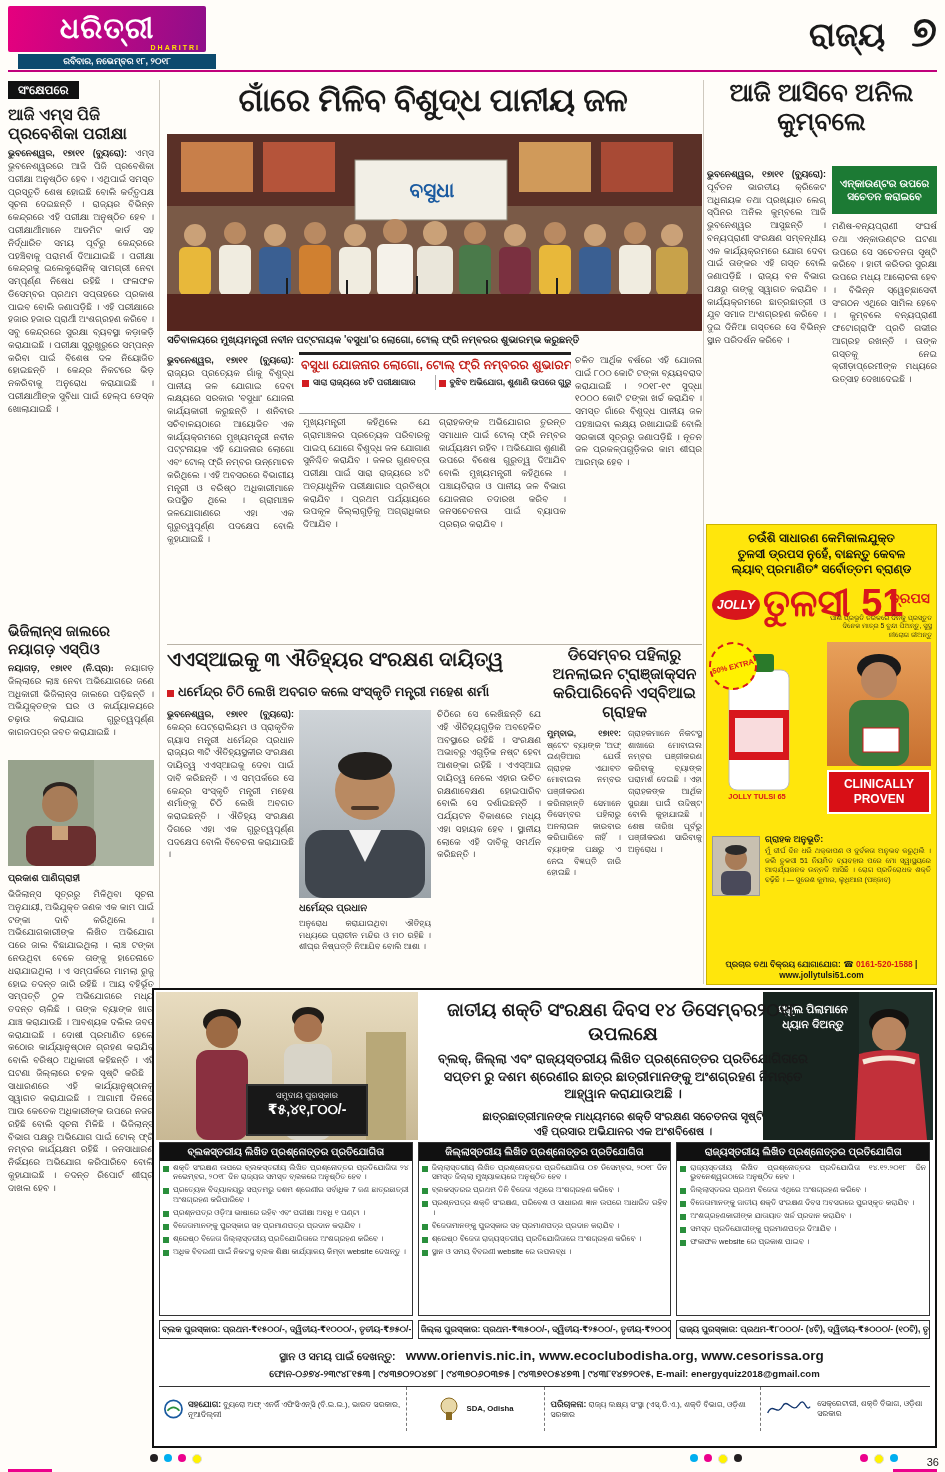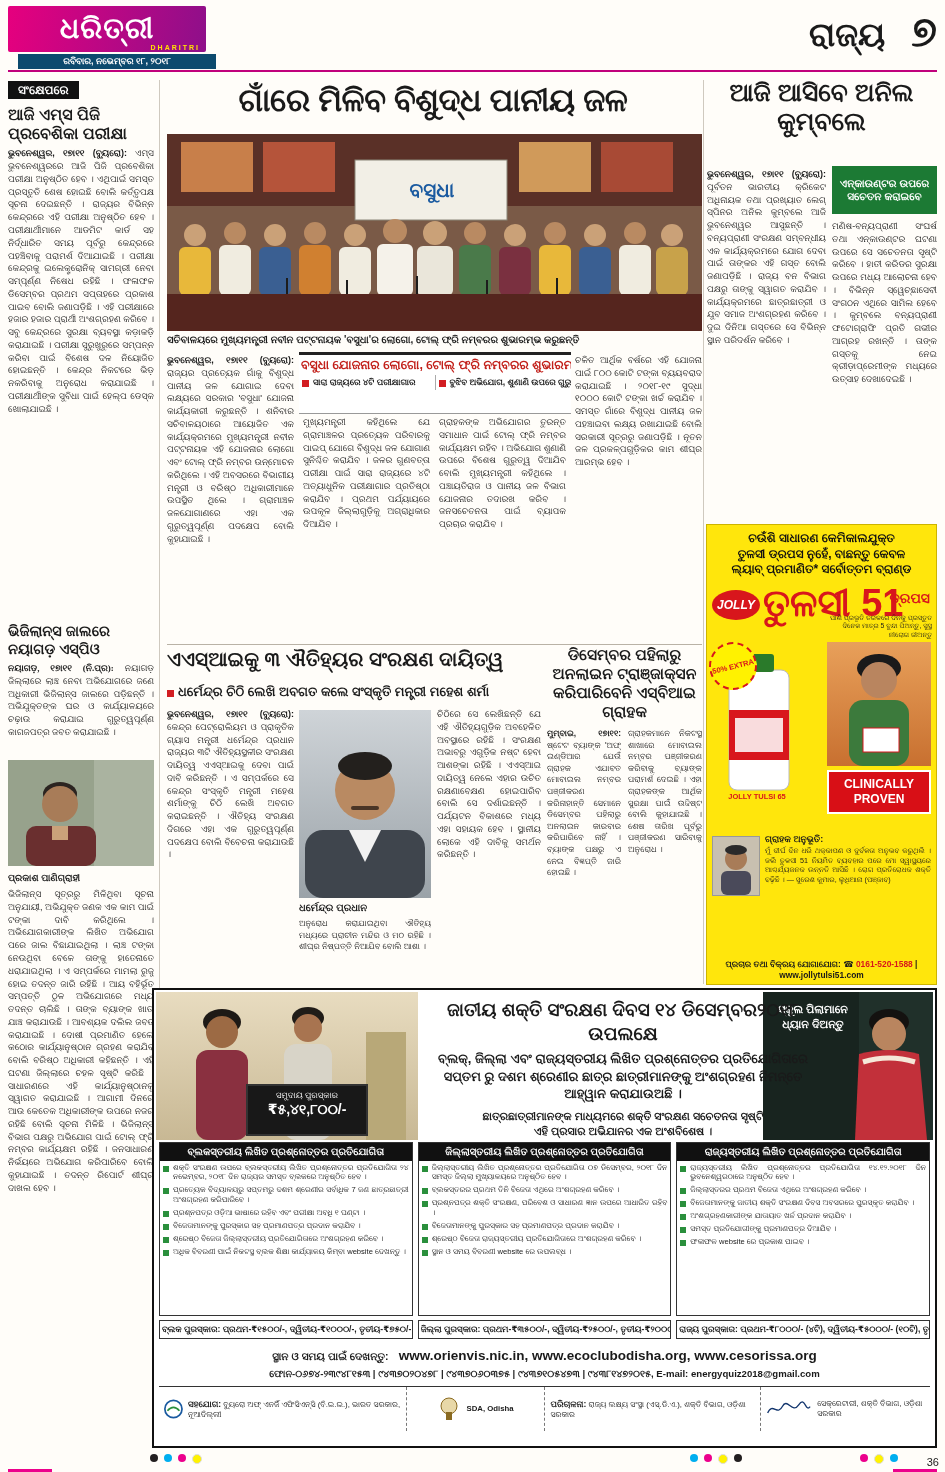--- a/index.html
+++ b/index.html
@@ -86,21 +86,21 @@
   .e-center{left:268px;top:8px;width:402px;text-align:center;}
   .e-h{font-size:18.5px;font-weight:800;line-height:1.3;}
   .e-i{font-size:13px;font-weight:700;line-height:1.35;margin-top:4px;}
   .e-n{font-size:11px;font-weight:600;line-height:1.35;margin-top:6px;}
   .e-cols{left:5px;top:152px;width:771px;display:flex;gap:5px;}
   .e-col{flex:1;border:1px solid #333;height:174px;overflow:hidden;box-sizing:border-box;}
   .e-col-h{background:#111;color:#fff;font-size:10px;font-weight:700;text-align:center;padding:3px 2px;line-height:1.2;}
   .e-item{display:flex;align-items:flex-start;font-size:7.6px;line-height:1.3;padding:1.5px 3px;text-align:justify;}
   .e-prizes{left:5px;top:330px;width:771px;display:flex;gap:5px;}
   .e-prize{flex:1;border:1px solid #333;font-size:8.6px;font-weight:700;text-align:center;padding:3px 2px;white-space:nowrap;overflow:hidden;}
-  .e-web{left:5px;top:356px;width:771px;text-align:center;}
+  .e-web{left:12px;top:356px;width:771px;text-align:center;}
   .e-weblabel{font-size:10.5px;font-weight:700;margin-right:6px;}
   .e-websites{font-size:13.5px;font-weight:800;}
   .e-phone{left:5px;top:378px;width:771px;text-align:center;font-size:9.6px;font-weight:700;}
   .e-orgs{left:5px;top:396px;width:771px;height:44px;display:flex;border-top:1px solid #333;}
   .e-org{display:flex;align-items:center;gap:5px;padding:3px 5px;box-sizing:border-box;font-size:7.8px;line-height:1.25;}
   .e-org + .e-org{border-left:1px dashed #777;}
   .e-org b{font-size:8.6px;}
   .e-foot{left:5px;bottom:2px;width:771px;text-align:center;font-size:10px;font-weight:700;border-top:1px solid #333;padding-top:3px;}
   
   .dotrow{position:absolute;bottom:8px;display:flex;gap:6px;}

